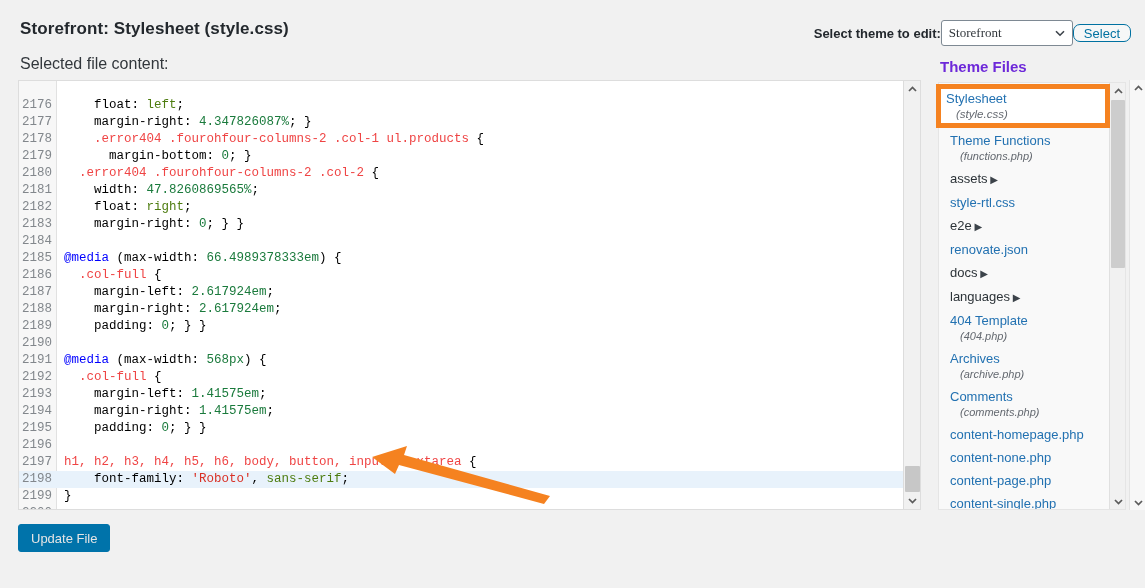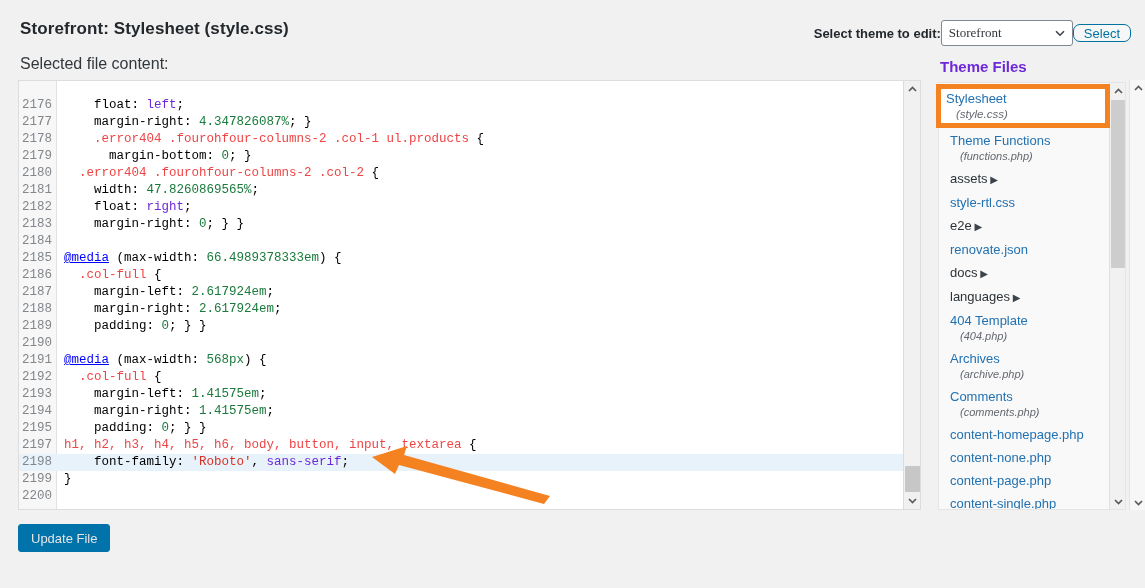--- a/index.html
+++ b/index.html
@@ -70,24 +70,24 @@
     font-family: "Liberation Mono", monospace; font-size: 12.5px;
     white-space: pre;
   }
   .code-line.hl { background: #e8f2fb; }
   .ln {
     width: 38px; min-width: 38px; text-align: right; padding-right: 5px;
     color: #82878c; font-family: "Liberation Mono", monospace; font-size: 12.5px;
     user-select: none;
   }
   .ct { padding-left: 7px; color: #000; }
-  .tk-at    { color: #0000ff; text-decoration: underline; }
+  .tk-at    { color: #0000ff; }
   .tk-sel   { color: #ef4444; }
   .tk-num   { color: #1a7a3c; }
-  .tk-kw    { color: #6d28d9; }
+  .tk-kw    { color: #4d7c0f; }
   .tk-str   { color: #d93025; }
   .tk-plain { color: #000000; }
 
   
   .vsb {
     position: absolute; right: 0; top: 0; bottom: 0; width: 17px;
     background: #f1f1f1; border-left: 1px solid #dcdcdc;
   }
   .vsb .arw {
     position: absolute; left: 0; width: 17px; height: 17px;
@@ -216,20 +216,21 @@
           <div class="code-line"><span class="ln">2186</span><span class="ct"><span class="tk-plain">  </span><span class="tk-sel">.col-full</span><span class="tk-plain"> {</span></span></div>
           <div class="code-line"><span class="ln">2187</span><span class="ct"><span class="tk-plain">    margin-left: </span><span class="tk-num">2.617924em</span><span class="tk-plain">;</span></span></div>
           <div class="code-line"><span class="ln">2188</span><span class="ct"><span class="tk-plain">    margin-right: </span><span class="tk-num">2.617924em</span><span class="tk-plain">;</span></span></div>
           <div class="code-line"><span class="ln">2189</span><span class="ct"><span class="tk-plain">    padding: </span><span class="tk-num">0</span><span class="tk-plain">; } }</span></span></div>
           <div class="code-line"><span class="ln">2190</span><span class="ct"><span class="tk-plain"></span></span></div>
           <div class="code-line"><span class="ln">2191</span><span class="ct"><span class="tk-at">@media</span><span class="tk-plain"> (max-width: </span><span class="tk-num">568px</span><span class="tk-plain">) {</span></span></div>
           <div class="code-line"><span class="ln">2192</span><span class="ct"><span class="tk-plain">  </span><span class="tk-sel">.col-full</span><span class="tk-plain"> {</span></span></div>
           <div class="code-line"><span class="ln">2193</span><span class="ct"><span class="tk-plain">    margin-left: </span><span class="tk-num">1.41575em</span><span class="tk-plain">;</span></span></div>
           <div class="code-line"><span class="ln">2194</span><span class="ct"><span class="tk-plain">    margin-right: </span><span class="tk-num">1.41575em</span><span class="tk-plain">;</span></span></div>
           <div class="code-line"><span class="ln">2195</span><span class="ct"><span class="tk-plain">    padding: </span><span class="tk-num">0</span><span class="tk-plain">; } }</span></span></div>
+          <div class="code-line"><span class="ln">2196</span><span class="ct"><span class="tk-plain"></span></span></div>
           <div class="code-line"><span class="ln">2197</span><span class="ct"><span class="tk-sel">h1, h2, h3, h4, h5, h6, body, button, input, textarea</span><span class="tk-plain"> {</span></span></div>
           <div class="code-line hl"><span class="ln">2198</span><span class="ct"><span class="tk-plain">    font-family: </span><span class="tk-str">'Roboto'</span><span class="tk-plain">, </span><span class="tk-kw">sans-serif</span><span class="tk-plain">;</span></span></div>
           <div class="code-line"><span class="ln">2199</span><span class="ct"><span class="tk-plain">}</span></span></div>
           <div class="code-line"><span class="ln">2200</span><span class="ct"><span class="tk-plain"></span></span></div>
         </div>
       <div class="vsb">
         <div class="arw up">
           <svg width="11" height="11" viewBox="0 0 11 11">
               <path d="M2 7 L5.5 3.4 L9 7" fill="none" stroke="#5b5b5b" stroke-width="1.7"></path>
             </svg>

